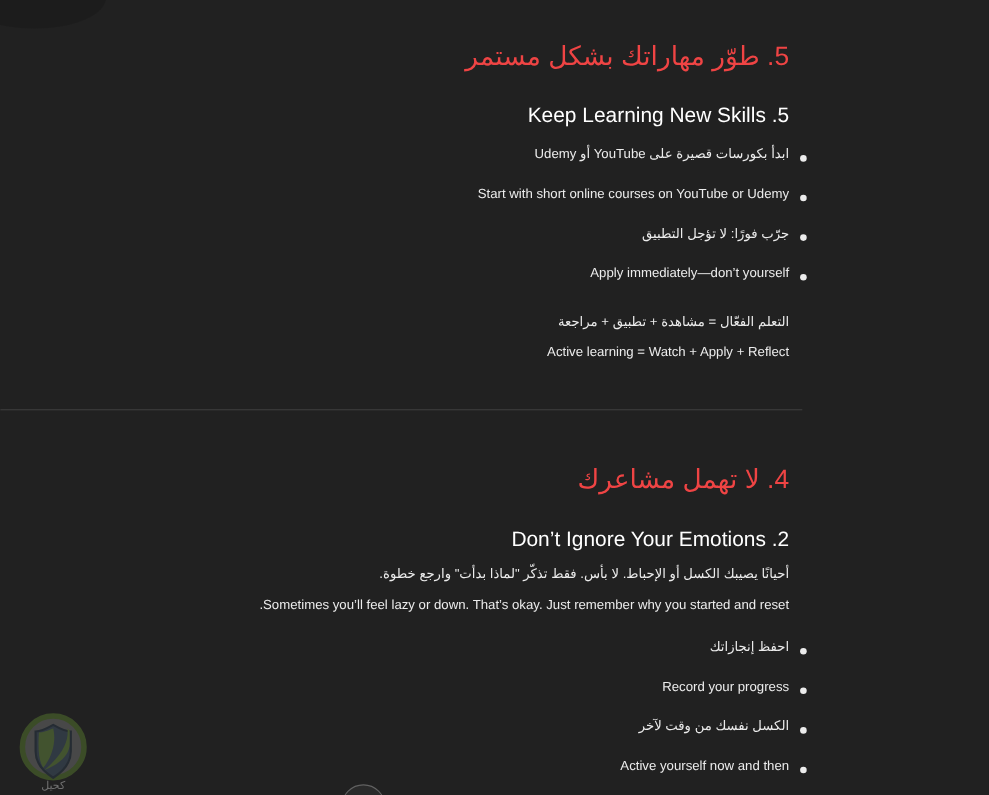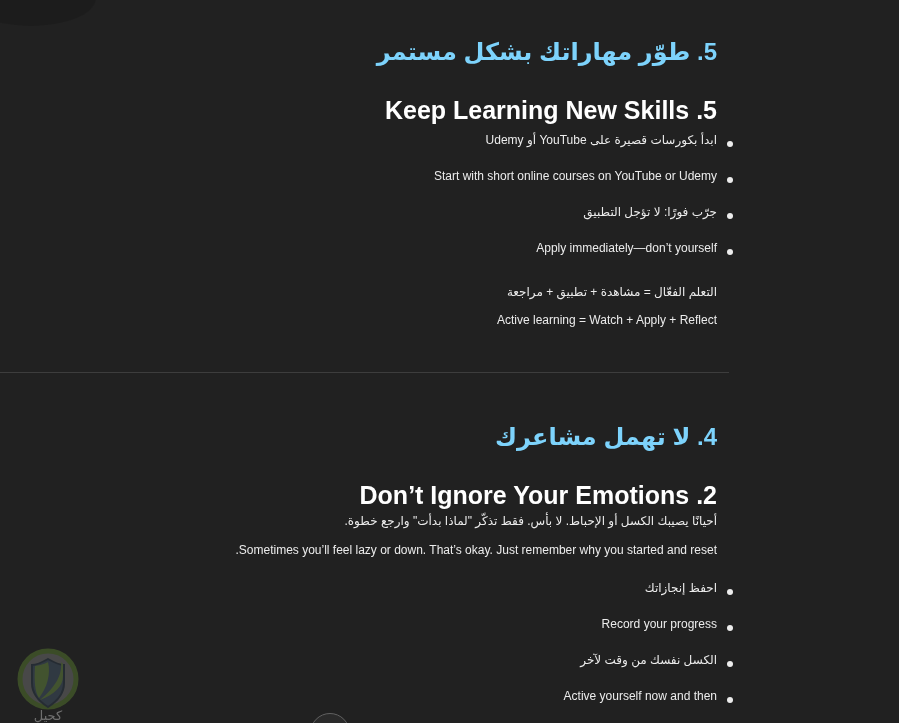--- a/index.html
+++ b/index.html
@@ -23,26 +23,26 @@
     white-space: nowrap;
     text-align: right;
     margin: 0;
     font-size: 12px;
     line-height: 1.3;
     color: #ececec;
   }
   .t { unicode-bidi: normal; }
   .h2 {
     font-size: 24px;
-    font-weight: bold;
-    color: #7dd3fc;
+    font-weight: normal;
+    color: #ef4444;
   }
   .h3 {
-    font-size: 25px;
-    font-weight: bold;
+    font-size: 19px;
+    font-weight: normal;
     color: #ffffff;
   }
   .dot {
     position: absolute;
     right: 166px;
     width: 6px;
     height: 6px;
     border-radius: 50%;
     background: #ececec;
   }
@@ -69,21 +69,21 @@
     left: 12px;
     top: 648px;
     width: 72px;
     opacity: 0.45;
     text-align: center;
     direction: rtl;
   }
   .watermark .wm-label {
     display: block;
     margin-top: -6px;
-    font-size: 13px;
+    font-size: 10px;
     letter-spacing: 4px;
     color: #cfcfcf;
   }
   .scroll-btn {
     position: absolute;
     left: 310px;
     top: 713px;
     width: 40px;
     height: 40px;
     border-radius: 50%;

